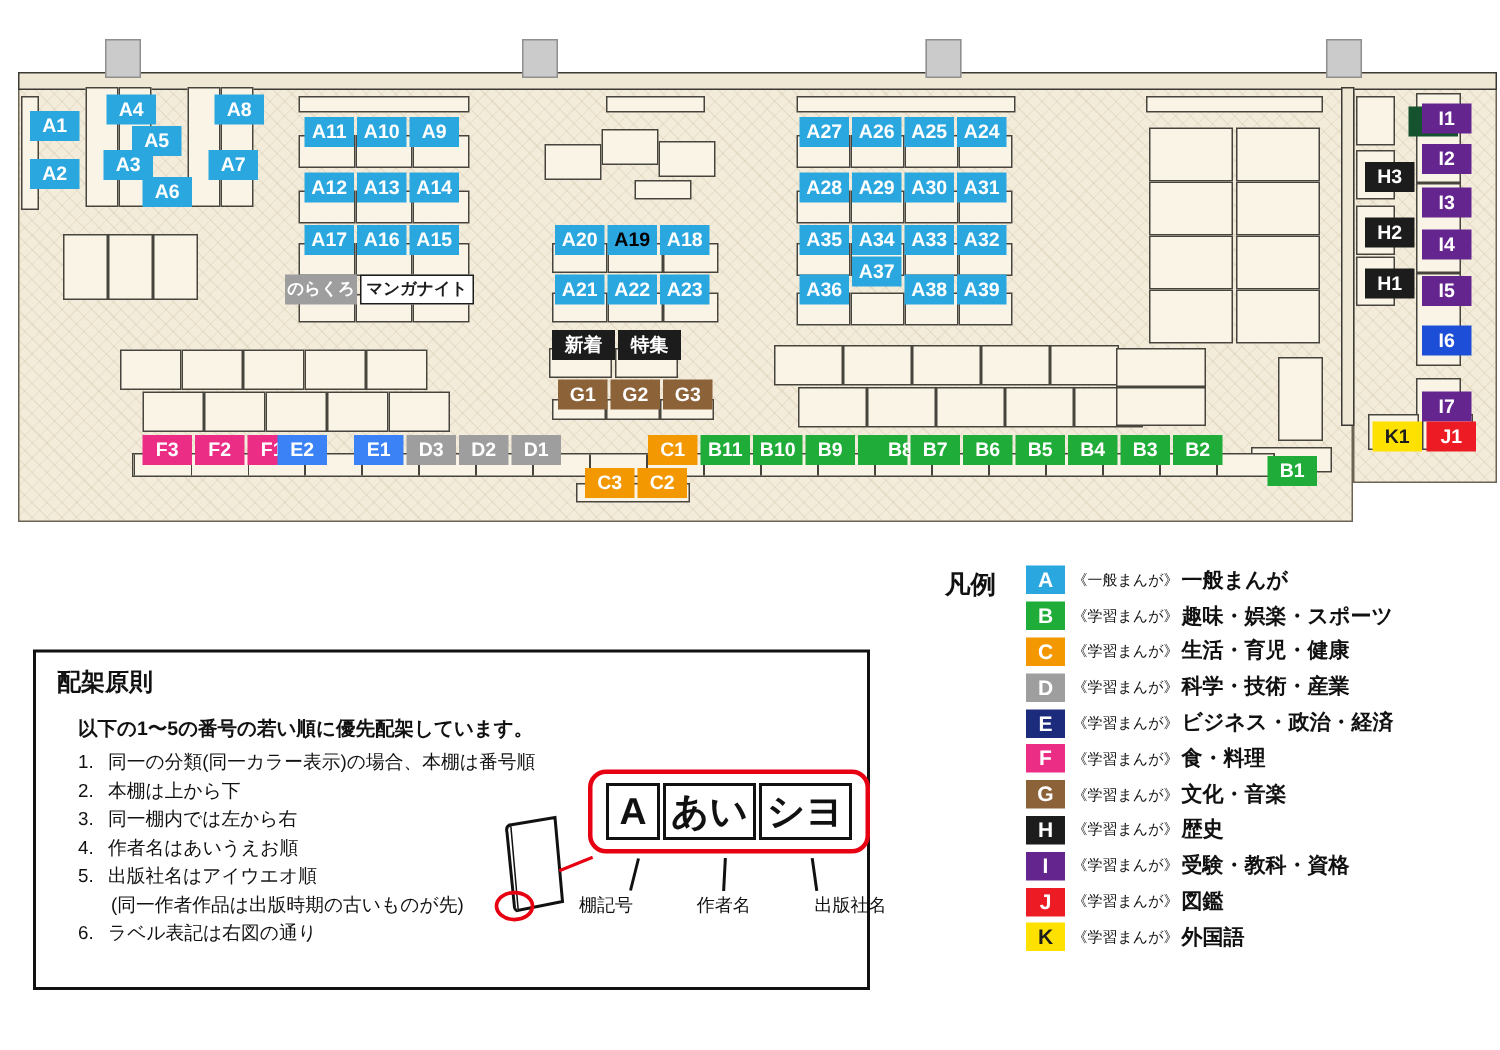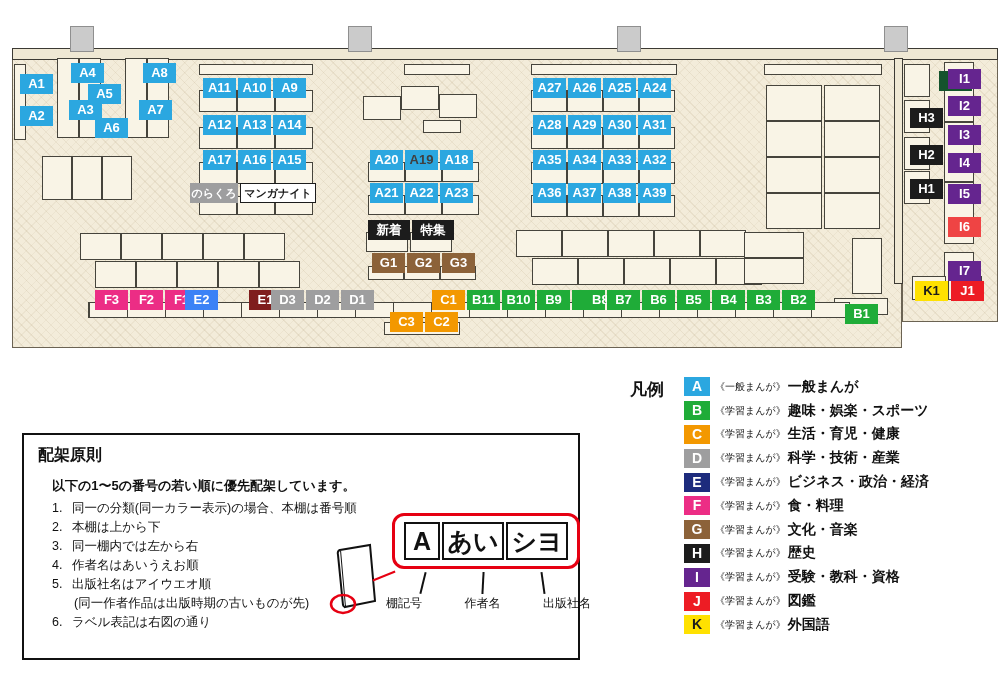--- a/index.html
+++ b/index.html
@@ -191,51 +191,51 @@
         <div class="slabel" style="left: 273px; top: 78px; background: rgb(43, 167, 224); color: rgb(255, 255, 255);">A9</div>
         <div class="slabel" style="left: 203px; top: 115px; background: rgb(43, 167, 224); color: rgb(255, 255, 255);">A12</div>
         <div class="slabel" style="left: 238px; top: 115px; background: rgb(43, 167, 224); color: rgb(255, 255, 255);">A13</div>
         <div class="slabel" style="left: 273px; top: 115px; background: rgb(43, 167, 224); color: rgb(255, 255, 255);">A14</div>
         <div class="slabel" style="left: 203px; top: 150px; background: rgb(43, 167, 224); color: rgb(255, 255, 255);">A17</div>
         <div class="slabel" style="left: 238px; top: 150px; background: rgb(43, 167, 224); color: rgb(255, 255, 255);">A16</div>
         <div class="slabel" style="left: 273px; top: 150px; background: rgb(43, 167, 224); color: rgb(255, 255, 255);">A15</div>
         <div class="slabel" style="left: 190px; top: 183px; width: 48px; font-size: 11px; background: rgb(158, 158, 159); color: rgb(255, 255, 255);">のらくろ</div>
         <div class="slabel" style="left: 240px; top: 183px; width: 76px; font-size: 11px; background: rgb(255, 255, 255); color: rgb(28, 28, 28); border: 1px solid rgb(28, 28, 28); line-height: 18px;">マンガナイト</div>
         <div class="slabel" style="left: 370px; top: 150px; background: rgb(43, 167, 224); color: rgb(255, 255, 255);">A20</div>
-        <div class="slabel" style="left: 405px; top: 150px; background: rgb(43, 167, 224); color: #404040;">A19</div>
+        <div class="slabel" style="left: 405px; top: 150px; background: rgb(43, 167, 224); color: #000000;">A19</div>
         <div class="slabel" style="left: 440px; top: 150px; background: rgb(43, 167, 224); color: rgb(255, 255, 255);">A18</div>
         <div class="slabel" style="left: 370px; top: 183px; background: rgb(43, 167, 224); color: rgb(255, 255, 255);">A21</div>
         <div class="slabel" style="left: 405px; top: 183px; background: rgb(43, 167, 224); color: rgb(255, 255, 255);">A22</div>
         <div class="slabel" style="left: 440px; top: 183px; background: rgb(43, 167, 224); color: rgb(255, 255, 255);">A23</div>
         <div class="slabel" style="left: 533px; top: 78px; background: rgb(43, 167, 224); color: rgb(255, 255, 255);">A27</div>
         <div class="slabel" style="left: 568px; top: 78px; background: rgb(43, 167, 224); color: rgb(255, 255, 255);">A26</div>
         <div class="slabel" style="left: 603px; top: 78px; background: rgb(43, 167, 224); color: rgb(255, 255, 255);">A25</div>
         <div class="slabel" style="left: 638px; top: 78px; background: rgb(43, 167, 224); color: rgb(255, 255, 255);">A24</div>
         <div class="slabel" style="left: 533px; top: 115px; background: rgb(43, 167, 224); color: rgb(255, 255, 255);">A28</div>
         <div class="slabel" style="left: 568px; top: 115px; background: rgb(43, 167, 224); color: rgb(255, 255, 255);">A29</div>
         <div class="slabel" style="left: 603px; top: 115px; background: rgb(43, 167, 224); color: rgb(255, 255, 255);">A30</div>
         <div class="slabel" style="left: 638px; top: 115px; background: rgb(43, 167, 224); color: rgb(255, 255, 255);">A31</div>
         <div class="slabel" style="left: 533px; top: 150px; background: rgb(43, 167, 224); color: rgb(255, 255, 255);">A35</div>
         <div class="slabel" style="left: 568px; top: 150px; background: rgb(43, 167, 224); color: rgb(255, 255, 255);">A34</div>
         <div class="slabel" style="left: 603px; top: 150px; background: rgb(43, 167, 224); color: rgb(255, 255, 255);">A33</div>
         <div class="slabel" style="left: 638px; top: 150px; background: rgb(43, 167, 224); color: rgb(255, 255, 255);">A32</div>
         <div class="slabel" style="left: 533px; top: 183px; background: rgb(43, 167, 224); color: rgb(255, 255, 255);">A36</div>
-        <div class="slabel" style="left: 568px; top: 183px; background: rgb(43, 167, 224); color: rgb(255, 255, 255);">A37</div>
+        <div class="slabel" style="left: 568px; top: 171px; background: rgb(43, 167, 224); color: rgb(255, 255, 255);">A37</div>
         <div class="slabel" style="left: 603px; top: 183px; background: rgb(43, 167, 224); color: rgb(255, 255, 255);">A38</div>
         <div class="slabel" style="left: 638px; top: 183px; background: rgb(43, 167, 224); color: rgb(255, 255, 255);">A39</div>
         <div class="slabel" style="left: 368px; top: 220px; width: 42px; font-size: 12.5px; background: rgb(28, 28, 28); color: rgb(255, 255, 255);">新着</div>
         <div class="slabel" style="left: 412px; top: 220px; width: 42px; font-size: 12.5px; background: rgb(28, 28, 28); color: rgb(255, 255, 255);">特集</div>
         <div class="slabel" style="left: 372px; top: 253px; background: rgb(140, 98, 57); color: rgb(255, 255, 255);">G1</div>
         <div class="slabel" style="left: 407px; top: 253px; background: rgb(140, 98, 57); color: rgb(255, 255, 255);">G2</div>
         <div class="slabel" style="left: 442px; top: 253px; background: rgb(140, 98, 57); color: rgb(255, 255, 255);">G3</div>
         <div class="slabel" style="left: 95px; top: 290px; background: rgb(236, 45, 133); color: rgb(255, 255, 255);">F3</div>
         <div class="slabel" style="left: 130px; top: 290px; background: rgb(236, 45, 133); color: rgb(255, 255, 255);">F2</div>
         <div class="slabel" style="left: 165px; top: 290px; background: rgb(236, 45, 133); color: rgb(255, 255, 255);">F1</div>
         <div class="slabel" style="left: 185px; top: 290px; background: #3b82f6; color: rgb(255, 255, 255);">E2</div>
-        <div class="slabel" style="left: 236px; top: 290px; background: #7f1d1d; color: rgb(255, 255, 255); margin-left: 13px;">E1</div>
+        <div class="slabel" style="left: 236px; top: 290px; background: #3b82f6; color: rgb(255, 255, 255);">E1</div>
         <div class="slabel" style="left: 271px; top: 290px; background: rgb(158, 158, 159); color: rgb(255, 255, 255);">D3</div>
         <div class="slabel" style="left: 306px; top: 290px; background: rgb(158, 158, 159); color: rgb(255, 255, 255);">D2</div>
         <div class="slabel" style="left: 341px; top: 290px; background: rgb(158, 158, 159); color: rgb(255, 255, 255);">D1</div>
         <div class="slabel" style="left: 432px; top: 290px; background: rgb(243, 152, 0); color: rgb(255, 255, 255);">C1</div>
         <div class="slabel" style="left: 467px; top: 290px; background: rgb(31, 172, 56); color: rgb(255, 255, 255);">B11</div>
         <div class="slabel" style="left: 502px; top: 290px; background: rgb(31, 172, 56); color: rgb(255, 255, 255);">B10</div>
         <div class="slabel" style="left: 537px; top: 290px; background: rgb(31, 172, 56); color: rgb(255, 255, 255);">B9</div>
         <div class="slabel" style="left: 572px; top: 290px; background: rgb(31, 172, 56); color: rgb(255, 255, 255); padding-left: 20px;">B8</div>
         <div class="slabel" style="left: 607px; top: 290px; background: rgb(31, 172, 56); color: rgb(255, 255, 255);">B7</div>
         <div class="slabel" style="left: 642px; top: 290px; background: rgb(31, 172, 56); color: rgb(255, 255, 255);">B6</div>
@@ -248,21 +248,21 @@
         <div class="slabel" style="left: 845px; top: 304px; background: rgb(31, 172, 56); color: rgb(255, 255, 255);">B1</div>
         <div class="slabel" style="left: 939px; top: 71px; background: #14532d; color: rgb(255, 255, 255);">H4</div>
         <div class="slabel" style="left: 910px; top: 108px; background: rgb(28, 28, 28); color: rgb(255, 255, 255);">H3</div>
         <div class="slabel" style="left: 910px; top: 145px; background: rgb(28, 28, 28); color: rgb(255, 255, 255);">H2</div>
         <div class="slabel" style="left: 910px; top: 179px; background: rgb(28, 28, 28); color: rgb(255, 255, 255);">H1</div>
         <div class="slabel" style="left: 948px; top: 69px; background: rgb(101, 37, 143); color: rgb(255, 255, 255);">I1</div>
         <div class="slabel" style="left: 948px; top: 96px; background: rgb(101, 37, 143); color: rgb(255, 255, 255);">I2</div>
         <div class="slabel" style="left: 948px; top: 125px; background: rgb(101, 37, 143); color: rgb(255, 255, 255);">I3</div>
         <div class="slabel" style="left: 948px; top: 153px; background: rgb(101, 37, 143); color: rgb(255, 255, 255);">I4</div>
         <div class="slabel" style="left: 948px; top: 184px; background: rgb(101, 37, 143); color: rgb(255, 255, 255);">I5</div>
-        <div class="slabel" style="left: 948px; top: 217px; background: #ef4444; color: rgb(255, 255, 255);">I6</div>
+        <div class="slabel" style="left: 948px; top: 217px; background: #1d4ed8; color: rgb(255, 255, 255);">I6</div>
         <div class="slabel" style="left: 948px; top: 261px; background: rgb(101, 37, 143); color: rgb(255, 255, 255);">I7</div>
         <div class="slabel" style="left: 915px; top: 281px; background: rgb(255, 225, 0); color: rgb(28, 28, 28);">K1</div>
         <div class="slabel" style="left: 951px; top: 281px; background: rgb(237, 28, 36); color: rgb(255, 255, 255);">J1</div>
       </div>
   </div>
 
   <div class="legend">
     <div class="legend-title">凡例</div>
     <div class="legend-items">
         <div class="legend-row">

